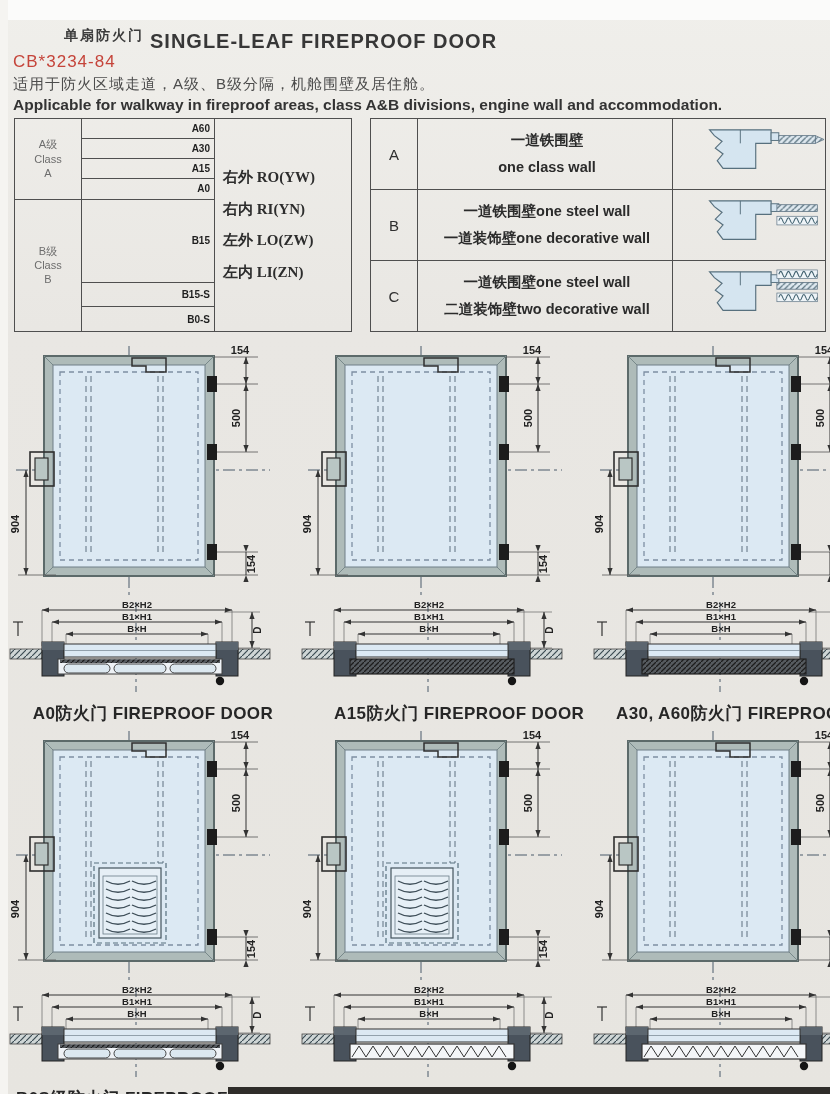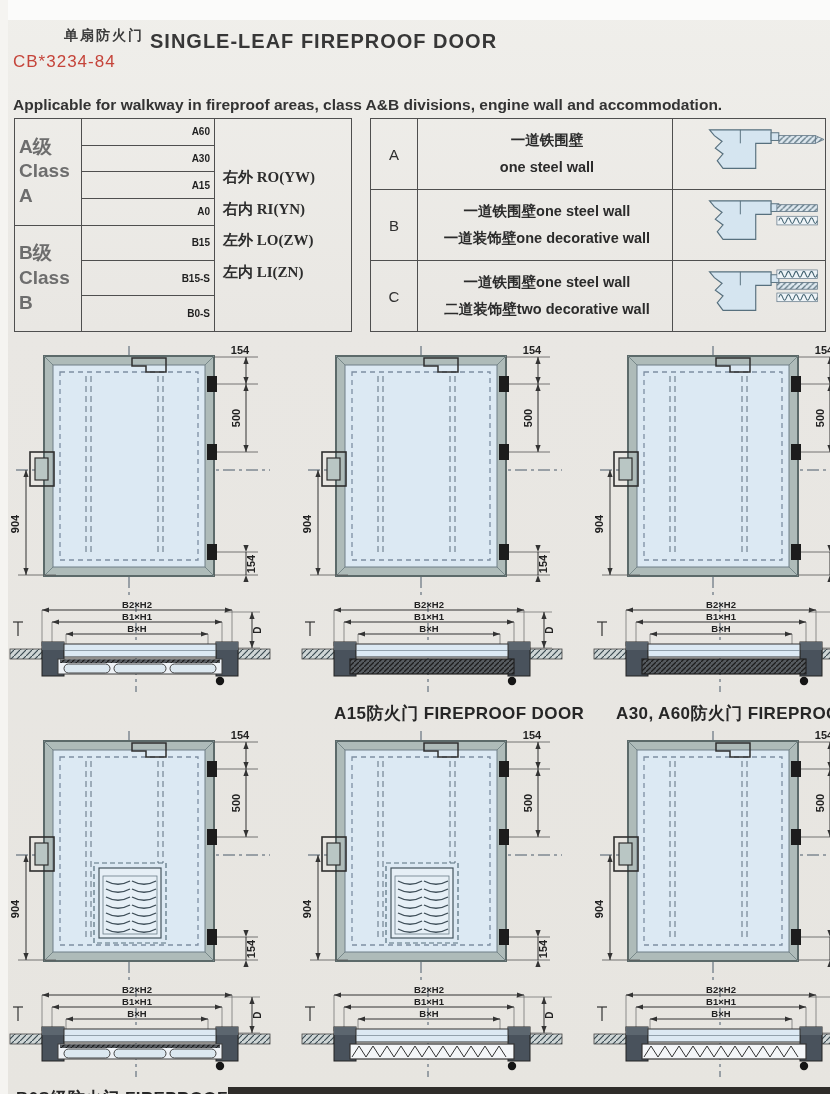--- a/index.html
+++ b/index.html
@@ -11,41 +11,42 @@
   .bottomedge{position:absolute;left:228px;right:0;bottom:0;height:7px;background:#2f2d2a;}
   .title-cn{position:absolute;left:16px;top:27px;font-size:14px;font-weight:bold;color:#3c3c3c;letter-spacing:2px;margin-left:48px;}
   .title-en{position:absolute;left:150px;top:24px;font-size:20px;font-weight:bold;color:#373737;letter-spacing:1px;margin-top:6px;}
   .code{position:absolute;left:13px;top:52px;font-size:17px;font-weight:normal;letter-spacing:1px;}
   .desc-cn{position:absolute;left:13px;top:75px;font-size:15px;color:#4c4c4c;letter-spacing:1px;}
   .desc-en{position:absolute;left:13px;top:96px;font-size:15.5px;color:#333;font-weight:600;}
   table.tbl{position:absolute;border-collapse:collapse;table-layout:fixed;}
   table.tbl td{border:1.6px solid #4f4f4f;padding:0 4px;}
   #classTable{left:14px;top:118px;width:338px;height:214px;}
   #classTable td.rating{text-align:right;font-weight:bold;font-size:10px;color:#1f1f1f;}
-  #classTable td.cls{width:58px;font-size:19px;color:#6d6d6d;line-height:1.3;font-weight:bold;}
+  #classTable td.cls{width:58px;text-align:center;font-size:11px;color:#6d6d6d;line-height:1.3;}
   #classTable td.orient{width:124px;font-size:15px;color:#2d2d2d;line-height:2.1;padding-left:8px;font-weight:600;font-family:Liberation Serif, serif;}
   #wallTable{left:370px;top:118px;width:452px;height:214px;}
   #wallTable td.letter{width:38px;text-align:center;font-size:15px;color:#2f2f2f;}
   #wallTable td.desc{width:242px;font-size:14.5px;font-weight:600;color:#2b2b2b;line-height:1.85;padding-left:8px;text-align:center;}
   #wallTable td.diag{width:152px;padding:0;text-align:center;vertical-align:middle;}
   .panel{position:absolute;width:276px;height:372px;text-align:center;}
   .cap{white-space:nowrap;font-size:17px;font-weight:bold;color:#262626;letter-spacing:.4px;margin-top:2px;}
   .pad1 .cap{padding-left:26px;} .pad2 .cap{padding-left:40px;} .pad3 .cap{padding-left:30px;}
   .pad4 .cap{padding-left:14px;} .pad5 .cap{padding-left:32px;} .pad6 .cap{padding-left:30px;}
 </style>
 </head>
 <body>
 
 <div class="page">
   <div class="topband"></div>
   <div class="leftband"></div>
 
   <div class="title-cn">单扇防火门</div>
   <div class="title-en">SINGLE-LEAF FIREPROOF DOOR</div>
   <div class="code" id="codeLine" style="color: rgb(197, 68, 58);">CB*3234-84</div>
+  <div class="desc-cn">适用于防火区域走道，A级、B级分隔，机舱围壁及居住舱。</div>
   <div class="desc-en">Applicable for walkway in fireproof areas, class A&amp;B divisions, engine wall and accommodation.</div>
 
   <table class="tbl" id="classTable">
     <tbody>
         <tr>
       <td class="cls" rowspan="4">
         <div>A级</div>
         <div>Class</div>
         <div>A</div>
       </td>
@@ -82,21 +83,21 @@
         </tr>
   </tbody>
     </table>
 
   <table class="tbl" id="wallTable">
     <tbody>
         <tr>
       <td class="letter">A</td>
       <td class="desc">
         <div>一道铁围壁</div>
-        <div>one steel wall</div>
+        <div>one class wall</div>
       </td>
       <td class="diag"><svg width="152" height="64" viewBox="0 0 158 66">
   <defs>
                 <pattern id="dp0" width="6" height="6" patternUnits="userSpaceOnUse">
                   <rect width="6" height="6" fill="#dfe9f0"></rect>
                   <path d="M0,6 L6,0" stroke="#3f5a68" stroke-width="1.2"></path>
                 </pattern>
               </defs>
   <path d="M38,10 L102,10 L102,24 L86,24 L86,50 L52,50 L46,42 L52,35 L44,29 L51,22 L43,16 Z" fill="#d5e5f0" stroke="#57707e" stroke-width="1.2"></path>
   <line x1="70" y1="10" x2="70" y2="24" stroke="#57707e" stroke-width="1"></line>
@@ -246,21 +247,21 @@
   <rect x="214" y="40" width="22" height="34" fill="#49525c" stroke="#222"></rect>
   <rect x="214" y="40" width="22" height="8" fill="#5c666f"></rect>
   <rect x="62" y="42" width="152" height="13" fill="#dce9f3" stroke="#333" stroke-width="1"></rect>
   <line x1="62" y1="48.5" x2="214" y2="48.5" stroke="#60707c" stroke-width=".6"></line>
   <rect x="56" y="57" width="164" height="15" fill="#eef2f6" stroke="#3c3c3c" stroke-width="1"></rect>
      <rect x="58" y="57.5" width="160" height="3.5" fill="url(#lh0)"></rect>
      <rect x="62" y="62" width="46" height="9" rx="4.5" fill="#dce8f0" stroke="#444"></rect>
      <rect x="112" y="62" width="52" height="9" rx="4.5" fill="#dce8f0" stroke="#444"></rect>
      <rect x="168" y="62" width="46" height="9" rx="4.5" fill="#dce8f0" stroke="#444"></rect>
   <circle cx="218" cy="79" r="4.2" fill="#151515"></circle>
-  </svg></div>
+  </svg><div class="cap">A0防火门 FIREPROOF DOOR</div></div>
   <div class="panel pad2" style="left:294px;top:346px"><svg width="276" height="252" viewBox="0 0 276 252">
   <line x1="127" y1="0" x2="127" y2="250" stroke="#4a5a6a" stroke-width="1" stroke-dasharray="12 4 3 4"></line>
   <line x1="14" y1="124" x2="268" y2="124" stroke="#4a5a6a" stroke-width="1" stroke-dasharray="12 4 3 4"></line>
   <rect x="42" y="10" width="170" height="220" fill="#aebbb9" stroke="#5c6a6a" stroke-width="2"></rect>
   <line x1="42" y1="10" x2="51" y2="19" stroke="#78898a" stroke-width="1"></line>
   <line x1="212" y1="10" x2="203" y2="19" stroke="#78898a" stroke-width="1"></line>
   <line x1="42" y1="230" x2="51" y2="221" stroke="#78898a" stroke-width="1"></line>
   <line x1="212" y1="230" x2="203" y2="221" stroke="#78898a" stroke-width="1"></line>
   <rect x="51" y="19" width="152" height="202" fill="#dce9f3" stroke="#6f7f87" stroke-width="1"></rect>
   <rect x="58" y="26" width="138" height="188" fill="none" stroke="#7d8fa3" stroke-width="1.3" stroke-dasharray="5 4"></rect>

